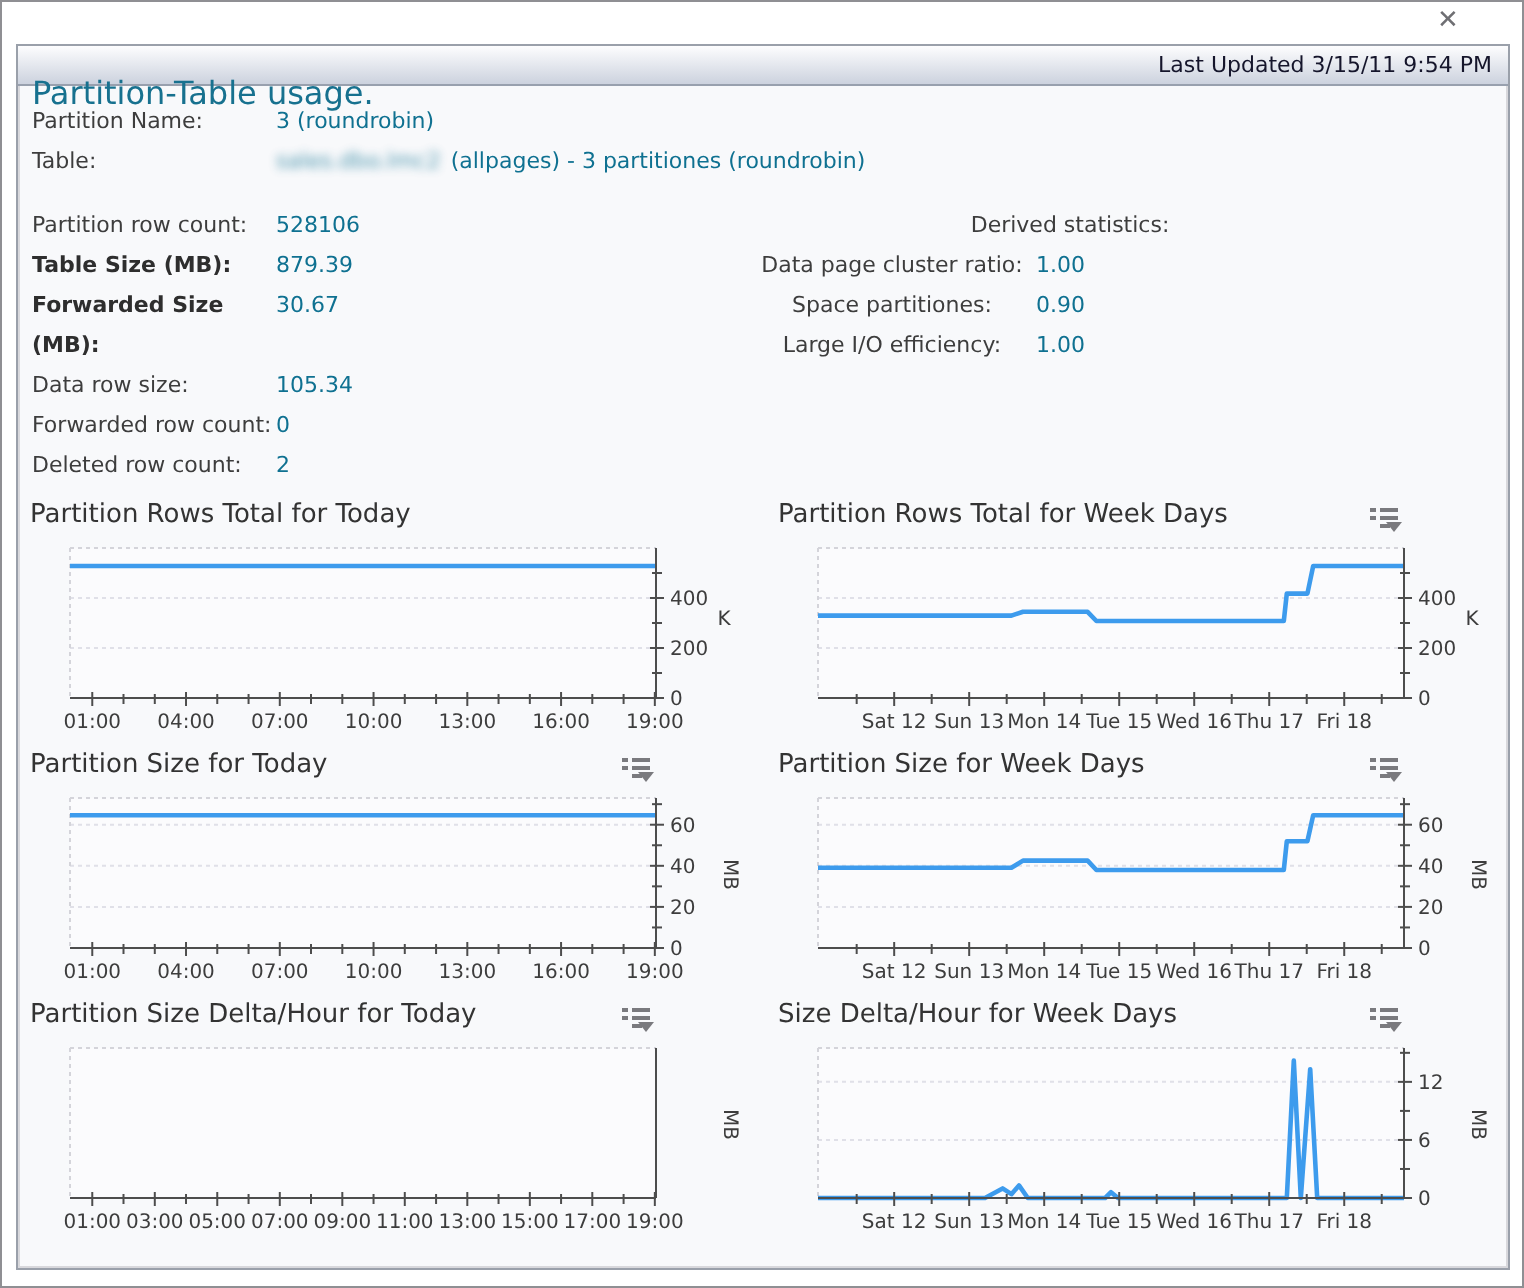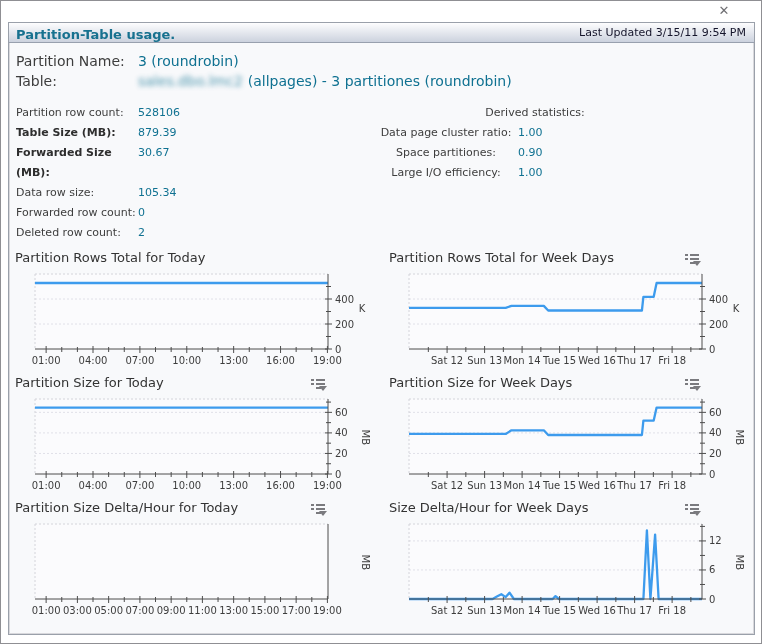--- a/index.html
+++ b/index.html
@@ -4,23 +4,23 @@
 <style>
   html,body{margin:0;padding:0;background:#e8e8e8;font-family:"DejaVu Sans","Liberation Sans",sans-serif;}
   .window{position:relative;width:760px;height:642px;background:#ffffff;border:1px solid #8f8f93;}
   .titlebar{position:absolute;top:0;left:0;right:0;height:20px;background:#ffffff;}
   .close-btn{position:absolute;top:2px;right:28px;width:18px;height:16px;color:#6f6f73;
     font-size:13px;line-height:16px;text-align:center;cursor:pointer;font-weight:bold;}
   .dialog{position:absolute;left:7px;top:21px;right:6px;bottom:8px;background:#f8f9fb;
     border:1px solid #9aa0aa;box-shadow:0 0 0 1px #d8d8dc inset;}
   .hdr{position:relative;height:19px;background:linear-gradient(#fdfdfe,#ccd2de);
     border-bottom:1px solid #98a0ae;}
-  .hdr-title{position:absolute;left:7px;top:4px;font-size:13px;font-weight:bold;color:#17718f;}
+  .hdr-title{position:absolute;left:7px;top:14px;font-size:16px;font-weight:normal;color:#17718f;}
   .hdr-updated{position:absolute;right:8px;top:3px;font-size:11px;color:#15152b;}
-  .info{margin:8px 0 12px 7px;font-size:14px;color:#3d3d3d;}
+  .info{margin:8px 0 12px 7px;font-size:11px;color:#3d3d3d;}
   .info-row{display:flex;line-height:20px;}
   .info-row .lbl{width:122px;flex:none;}
   .val{color:#0f7191;font-weight:normal;}
   .redacted{filter:blur(2.5px);opacity:.75;}
   .stats{display:flex;margin:6px 16px 0 7px;font-size:11px;color:#3d3d3d;}
   .stats-left{width:316px;flex:none;}
   .stat-row{display:flex;line-height:20px;}
   .stat-row .lbl{width:122px;flex:none;}
   .stat-row .lbl.bold{font-weight:bold;color:#2e2e2e;}
   .stats-right{flex:1;text-align:center;}

